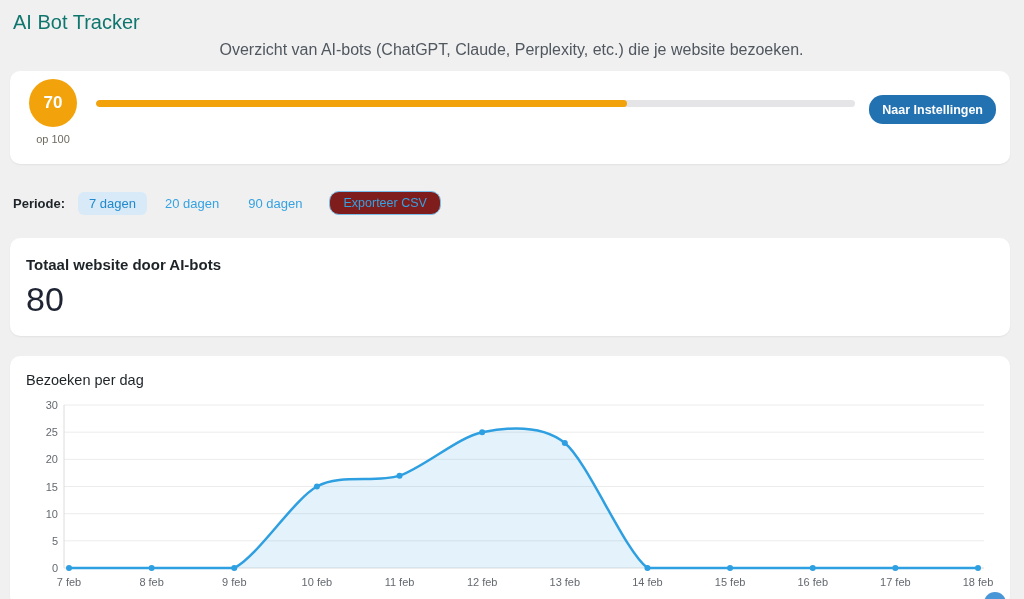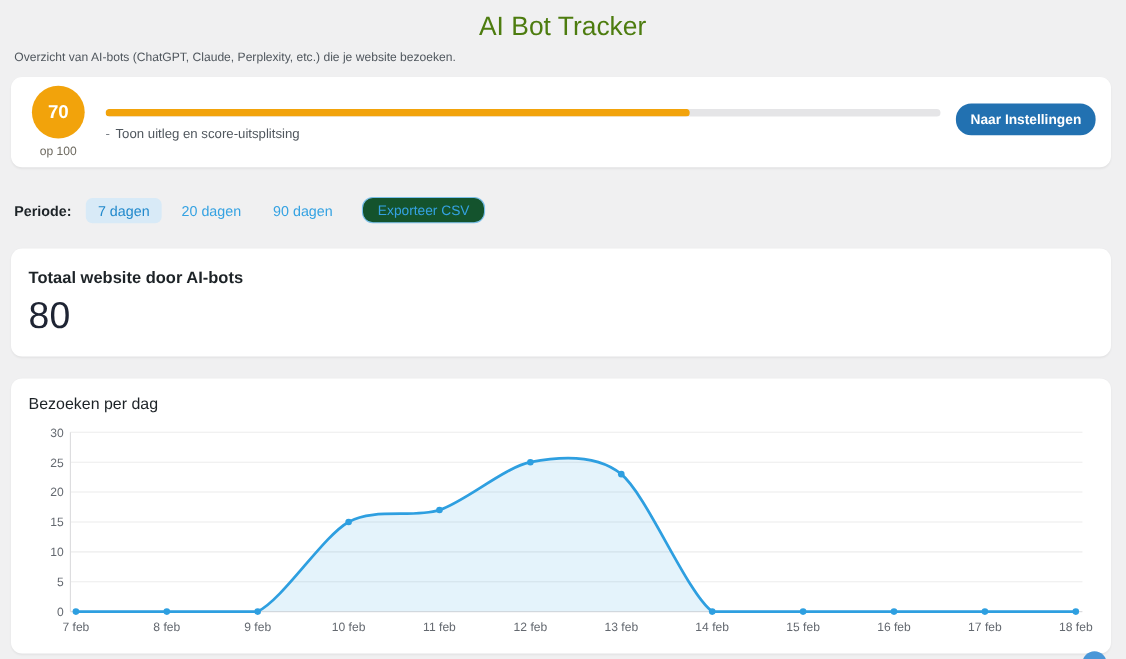--- a/index.html
+++ b/index.html
@@ -7,31 +7,31 @@
   body {
     width:1024px; height:599px; overflow:hidden; position:relative;
     background:#f0f0f1;
     font-family:"Liberation Sans", sans-serif;
     color:#1d2327;
   }
   .container { padding:9px 14px 0 10px; }
 
   
   .page-header { padding-left:3px; }
-  .page-title { font-size:24px; font-weight:500; color:#4d7c0f; margin:2px 0 0 0;text-align:center; }
-  .page-subtitle { font-size:11px; color:#50575e; margin-top:7px; }
+  .page-title { font-size:20px; font-weight:500; color:#0f766e; margin:2px 0 0 0; }
+  .page-subtitle { font-size:16px; color:#50575e; margin-top:7px;text-align:center; }
 
   
   .card {
     background:#fff; border-radius:10px;
     box-shadow:0 1px 2px rgba(0,0,0,.06);
   }
 
   
-  .score-card { margin-top:12px; height:82px; display:flex; align-items:flex-start; padding:8px 14px 8px 10px; }
+  .score-card { margin-top:12px; height:93px; display:flex; align-items:flex-start; padding:8px 14px 8px 10px; }
   .score-circle-wrap { width:66px; text-align:center; flex:0 0 auto; }
   .score-circle {
     width:48px; height:48px; border-radius:50%; margin:0 auto;
     background:var(--orange); color:#fff;
     display:flex; align-items:center; justify-content:center;
     font-size:17px; font-weight:700;
   }
   .score-max { font-size:11px; color:#6e6a60; margin-top:6px; }
   .score-mid { flex:1 1 auto; padding-top:21px; margin-left:10px; }
   .progress-track { height:7px; border-radius:4px; background:var(--track); overflow:hidden; }
@@ -47,21 +47,21 @@
 
   
   .period-row { display:flex; align-items:center; margin:27px 0 0 3px; }
   .period-label { font-size:13px; font-weight:700; color:#1d2327; margin-right:13px;text-align:center; }
   .chip {
     font-size:13px; color:var(--link-blue); padding:4px 11px; border-radius:6px;
     cursor:pointer; margin-right:7px; background:transparent;
   }
   .chip.active { background:var(--chip-bg); color:var(--chip-text); }
   .csv-button {
-    margin-left:9px; background:#14532d; border:1.5px solid var(--csv-border);
+    margin-left:9px; background:#7f1d1d; border:1.5px solid var(--csv-border);
     color:var(--link-blue); border-radius:10px; padding:4px 13px;
     font-size:12.5px; font-family:inherit; cursor:pointer;
   }
 
   
   .total-card { margin-top:23px; padding:18px 16px 20px; }
   .card-title { font-size:15px; font-weight:700; color:#1d2327; }
   .total-value { font-size:34px; font-weight:400; color:#1e2433; margin-top:9px; line-height:1; }
   .total-sub { font-size:13px; color:#646970; margin-top:12px; }
 
@@ -88,23 +88,20 @@
   <div class="card score-card">
     <div class="score-circle-wrap">
       <div class="score-circle">
         <span>70</span>
       </div>
       <div class="score-max">op 100</div>
     </div>
     <div class="score-mid">
       <div class="progress-track">
         <div class="progress-fill" style="width: 70%;"></div>
-      </div>
-      <div class="score-toggle">
-        <span class="marker">-</span><span>Toon uitleg en score-uitsplitsing</span>
       </div>
     </div>
     <button class="settings-button">Naar Instellingen</button>
   </div>
 
   <div class="period-row">
     <span class="period-label">Periode:</span>
     <span class="chip active">7 dagen</span>
     <span class="chip">20 dagen</span>
     <span class="chip">90 dagen</span>

